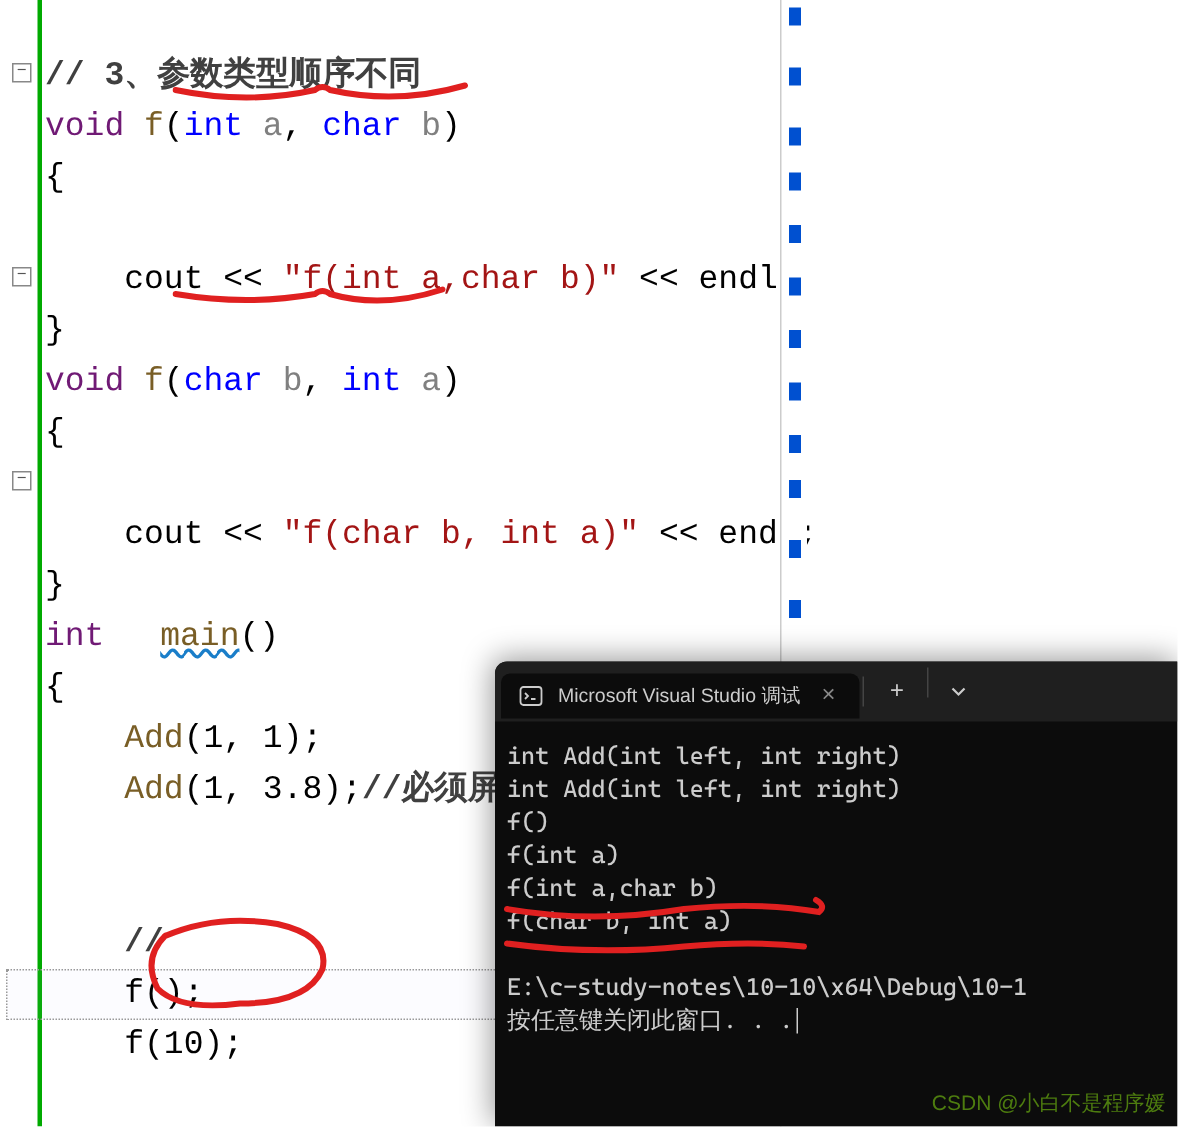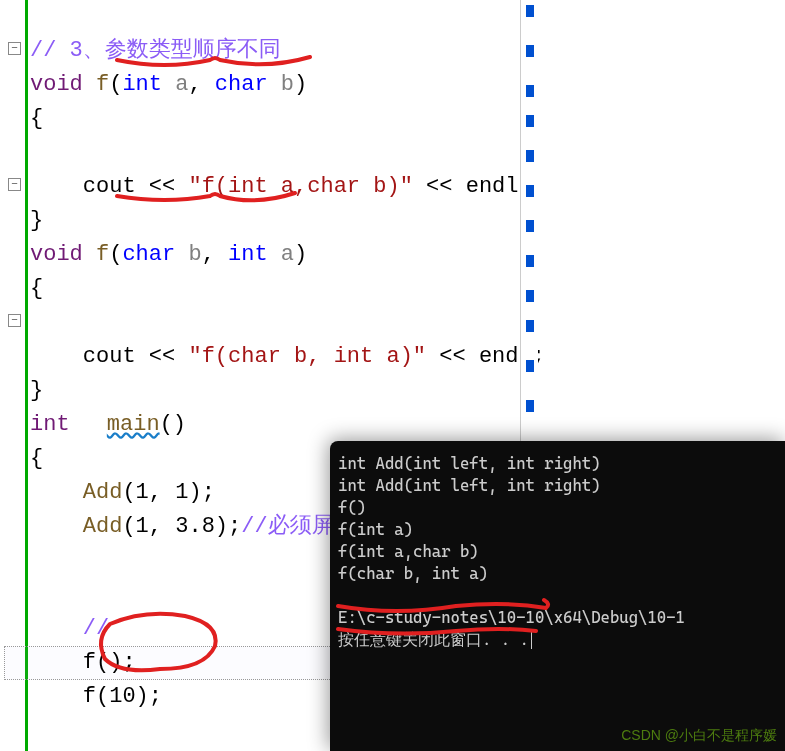--- a/index.html
+++ b/index.html
@@ -43,21 +43,21 @@
       height: 751px;
       background: #0a0;
     }
     .code-area {
       position: absolute;
       left: 30px;
       top: 0;
       white-space: pre;
       line-height: 34px;
     }
-    .c-comment { color: #8b5cf6; }
+    .c-comment { color: #404040; font-weight: bold; }
     .c-keyword { color: #701a75; }
     .c-type { color: #0000ff; }
     .c-func { color: #795e26; }
     .c-string { color: #a31515; }
     .c-ident { color: #808080; }
     .main-und { text-decoration: underline wavy #1a7ec9; padding-left: 24px; }
     .rmargin {
       position: absolute;
       right: 122px;
       top: 0;
@@ -245,20 +245,42 @@
   <svg class="red-underline" style="left: 115px; top: 188px; width: 185px;">
     <path d="M 2 8 Q 50 16, 95 8 Q 100 4, 105 8 Q 140 18, 180 5" stroke="#e02020" stroke-width="4" fill="none" stroke-linecap="round"></path>
   </svg>
 
   <svg class="red-circle" style="left: 90px; top: 604px; width: 150px; height: 80px;">
     <path d="M 20 20 Q 5 35, 15 55 Q 30 70, 70 65 Q 115 65, 125 42 Q 130 20, 95 12 Q 55 5, 20 20" stroke="#e02020" stroke-width="4" fill="none" stroke-linecap="round"></path>
   </svg>
 </div>
 
 <div class="terminal">
+  <div class="term-titlebar">
+    <div class="term-tab">
+      <span class="icon">
+        <svg width="16" height="16" viewBox="0 0 16 16">
+            <rect x="1" y="2" width="14" height="12" rx="2" fill="none" stroke="#ccc" stroke-width="1.2"></rect>
+            <path d="M4 6 L6 8 L4 10 M8 10 L11 10" stroke="#ccc" stroke-width="1.2" fill="none"></path>
+          </svg>
+      </span>
+      <span>Microsoft Visual Studio 调试</span>
+      <span class="close">×</span>
+    </div>
+    <div class="term-divider"></div>
+    <div class="term-btns">
+      <div class="term-btn">+</div>
+      <div class="term-divider"></div>
+      <div class="term-btn">
+        <svg width="12" height="12" viewBox="0 0 12 12">
+            <path d="M2 4 L6 8 L10 4" stroke="#ccc" stroke-width="1.5" fill="none"></path>
+          </svg>
+      </div>
+    </div>
+  </div>
   <div class="term-body"><span>int Add(int left, int right)</span>
 <span>int Add(int left, int right)</span>
 <span>f()</span>
 <span>f(int a)</span>
 <span>f(int a,char b)</span>
 <span>f(char b, int a)</span>
 <span></span>
 <span>E:\c-study-notes\10-10\x64\Debug\10-1</span>
 <span>按任意键关闭此窗口. . .</span><span class="term-cursor"></span></div>
 

